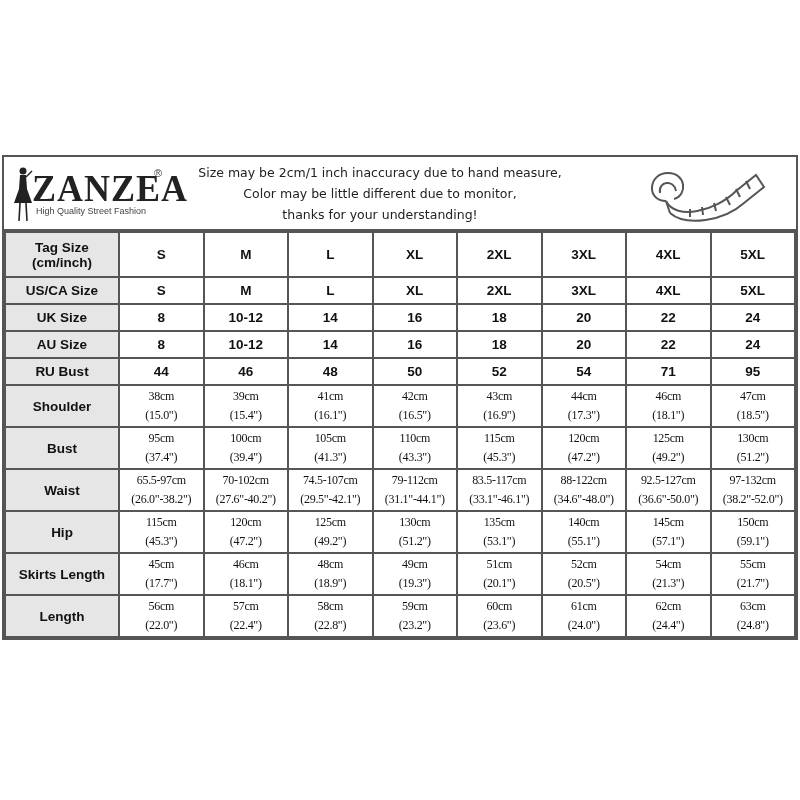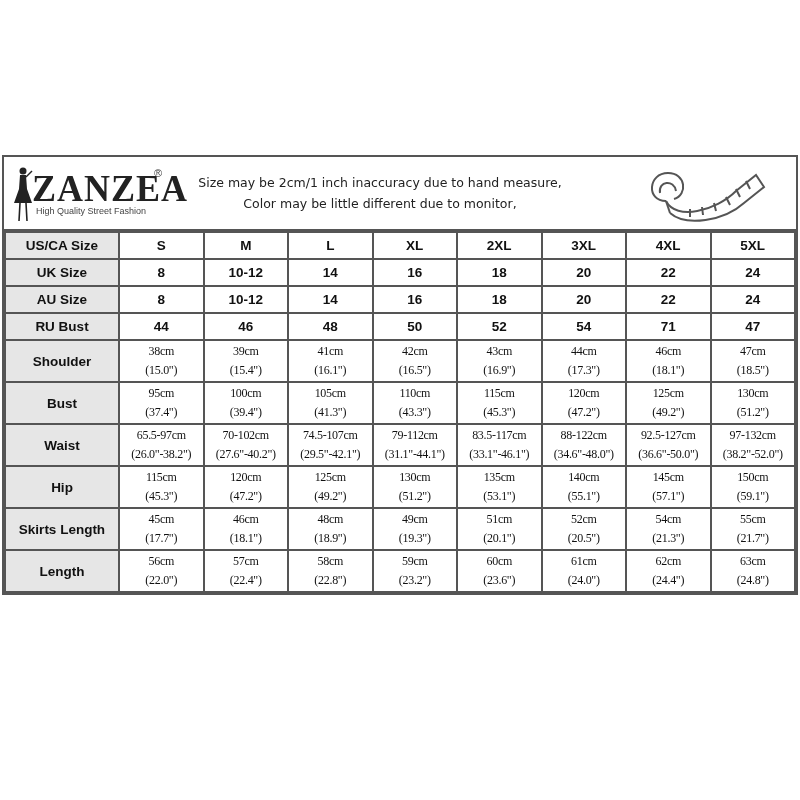--- a/index.html
+++ b/index.html
@@ -35,20 +35,21 @@
         <path d="M14 12 L20 6" stroke="#222" stroke-width="1.5"></path>
         <path d="M8 38 L7 56 M14 38 L15 56" stroke="#222" stroke-width="1.6"></path>
       </svg>
       <span class="brand">ZANZEA</span>
       <span class="reg">®</span>
       <span class="tagline">High Quality Street Fashion</span>
     </div>
     <div class="notice">
       <div>Size may be 2cm/1 inch inaccuracy due to hand measure,</div>
       <div>Color may be little different due to monitor,</div>
+      <div>thanks for your understanding!</div>
     </div>
     <div class="tape">
       <svg width="140" height="64" viewBox="0 0 140 64" style="position:absolute;left:10px;top:4px;">
         <g fill="none" stroke="#555" stroke-width="2">
           <path d="M30 40 C10 40 12 12 32 12 C50 12 52 34 38 38"></path>
           <path d="M24 32 C22 20 38 18 40 30"></path>
           <path d="M30 40 C40 60 80 50 100 30 L120 14 L128 26 L108 42 C88 60 50 66 34 52"></path>
           <path d="M30 40 L34 52"></path>
           <path d="M110 20 L114 28 M100 28 L104 36 M90 36 L94 44 M78 42 L80 50 M66 46 L67 54 M54 48 L54 56"></path>
         </g>
@@ -62,20 +63,31 @@
         <col>
         <col>
         <col>
         <col>
         <col>
         <col>
         <col>
         <col>
       </colgroup>
     <tbody>
+      <tr class="first">
+        <td class="head">Tag Size (cm/inch)</td>
+        <td class="size">S</td>
+        <td class="size">M</td>
+        <td class="size">L</td>
+        <td class="size">XL</td>
+        <td class="size">2XL</td>
+        <td class="size">3XL</td>
+        <td class="size">4XL</td>
+        <td class="size">5XL</td>
+      </tr>
       <tr class="short">
         <td class="head">US/CA Size</td>
         <td class="size">S</td>
         <td class="size">M</td>
         <td class="size">L</td>
         <td class="size">XL</td>
         <td class="size">2XL</td>
         <td class="size">3XL</td>
         <td class="size">4XL</td>
         <td class="size">5XL</td>
@@ -104,21 +116,21 @@
       </tr>
       <tr class="short">
         <td class="head">RU Bust</td>
         <td class="size">44</td>
         <td class="size">46</td>
         <td class="size">48</td>
         <td class="size">50</td>
         <td class="size">52</td>
         <td class="size">54</td>
         <td class="size">71</td>
-        <td class="size">47</td>
+        <td class="size">95</td>
       </tr>
     </tbody>
     <tbody id="measure-body">
         <tr class="tall">
           <td class="head">Shoulder</td>
           <td class="meas">
             <div>38cm</div>
             <div>(15.0")</div>
           </td>
           <td class="meas">

